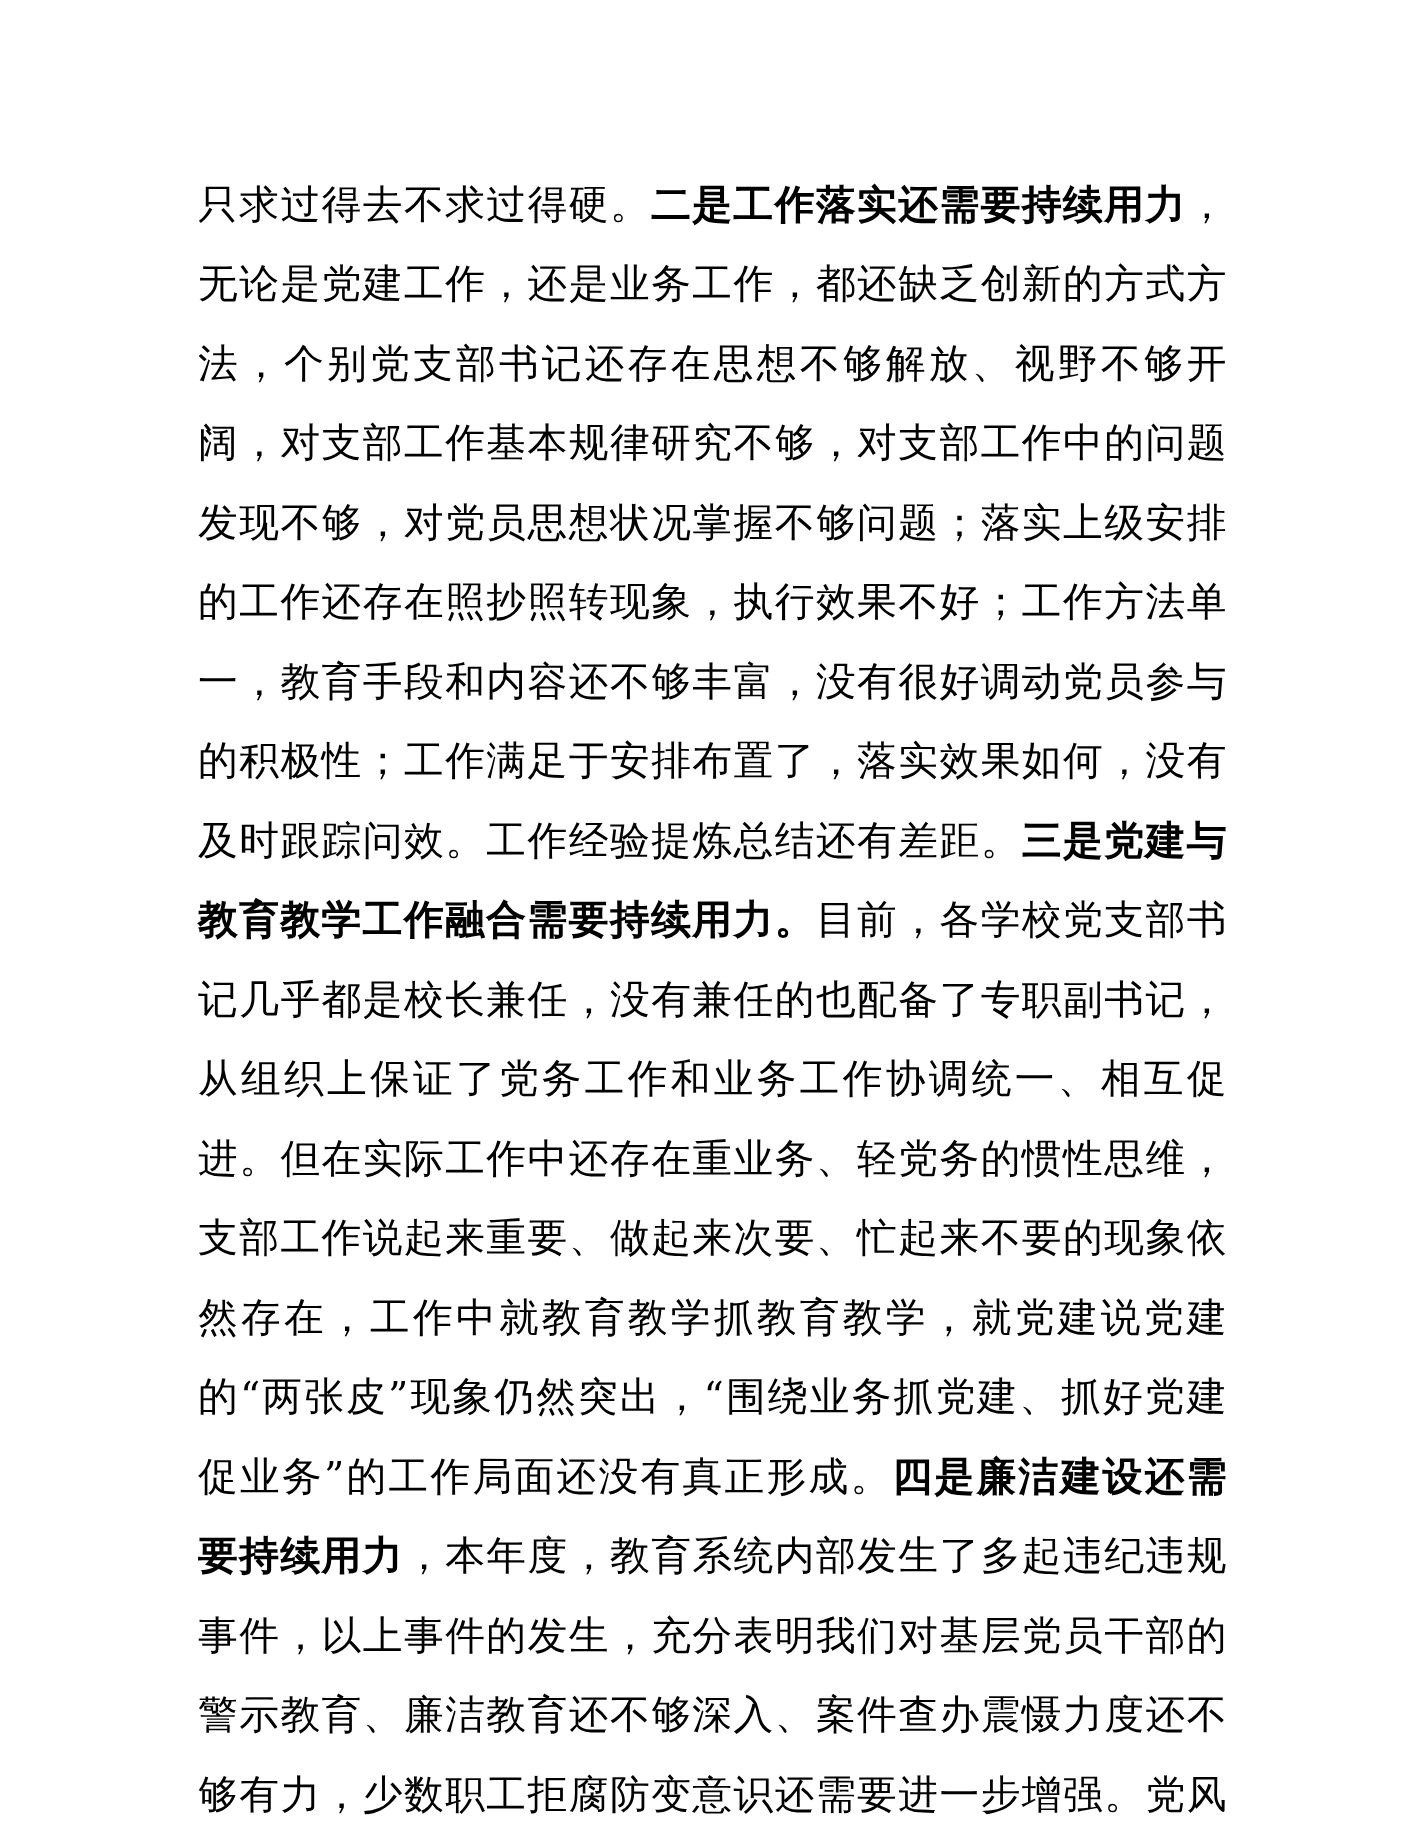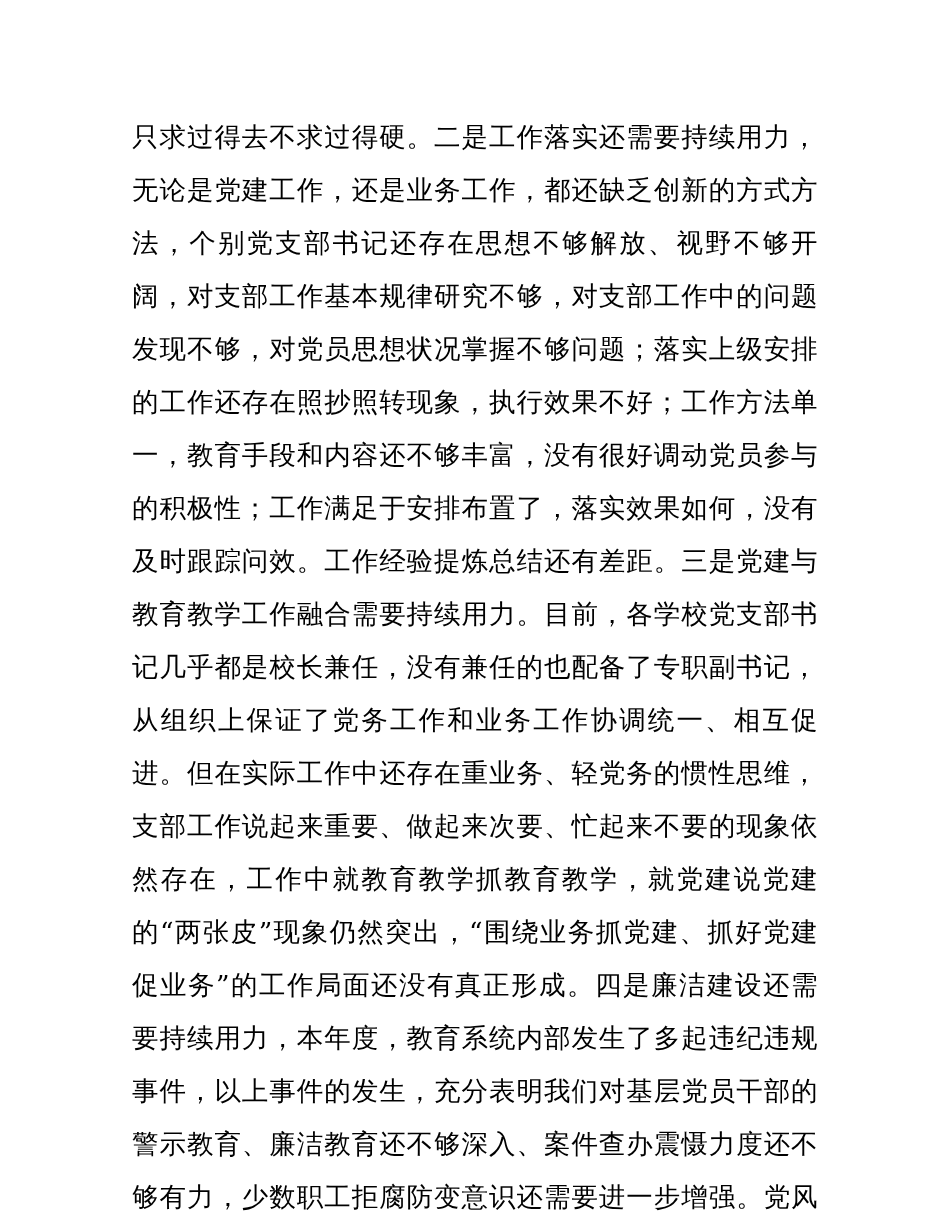--- a/index.html
+++ b/index.html
@@ -28,21 +28,21 @@
     text-align: justify;
     text-justify: inter-ideograph;
     letter-spacing: 0.4px;
     word-break: break-all;
   }
   .doc-body p {
     margin: 0;
     text-indent: 0;
   }
   .b {
-    font-weight: normal;
+    font-weight: bold;
   }
 </style>
 </head>
 <body>
 
 <div class="page">
   <div class="doc-body">
     <p id="body-paragraph"><span>只求过得去不求过得硬。</span><span class="b">二是工作落实还需要持续用力</span><span>，无论是党建工作，还是业务工作，都还缺乏创新的方式方法，个别党支部书记还存在思想不够解放、视野不够开阔，对支部工作基本规律研究不够，对支部工作中的问题发现不够，对党员思想状况掌握不够问题；落实上级安排的工作还存在照抄照转现象，执行效果不好；工作方法单一，教育手段和内容还不够丰富，没有很好调动党员参与的积极性；工作满足于安排布置了，落实效果如何，没有及时跟踪问效。工作经验提炼总结还有差距。</span><span class="b">三是党建与教育教学工作融合需要持续用力。</span><span>目前，各学校党支部书记几乎都是校长兼任，没有兼任的也配备了专职副书记，从组织上保证了党务工作和业务工作协调统一、相互促进。但在实际工作中还存在重业务、轻党务的惯性思维，支部工作说起来重要、做起来次要、忙起来不要的现象依然存在，工作中就教育教学抓教育教学，就党建说党建的“两张皮”现象仍然突出，“围绕业务抓党建、抓好党建促业务”的工作局面还没有真正形成。</span><span class="b">四是廉洁建设还需要持续用力</span><span>，本年度，教育系统内部发生了多起违纪违规事件，以上事件的发生，充分表明我们对基层党员干部的警示教育、廉洁教育还不够深入、案件查办震慑力度还不够有力，少数职工拒腐防变意识还需要进一步增强。党风廉政建设工作，不能仅仅停留在口头上，要</span></p>
   </div>
 </div>

